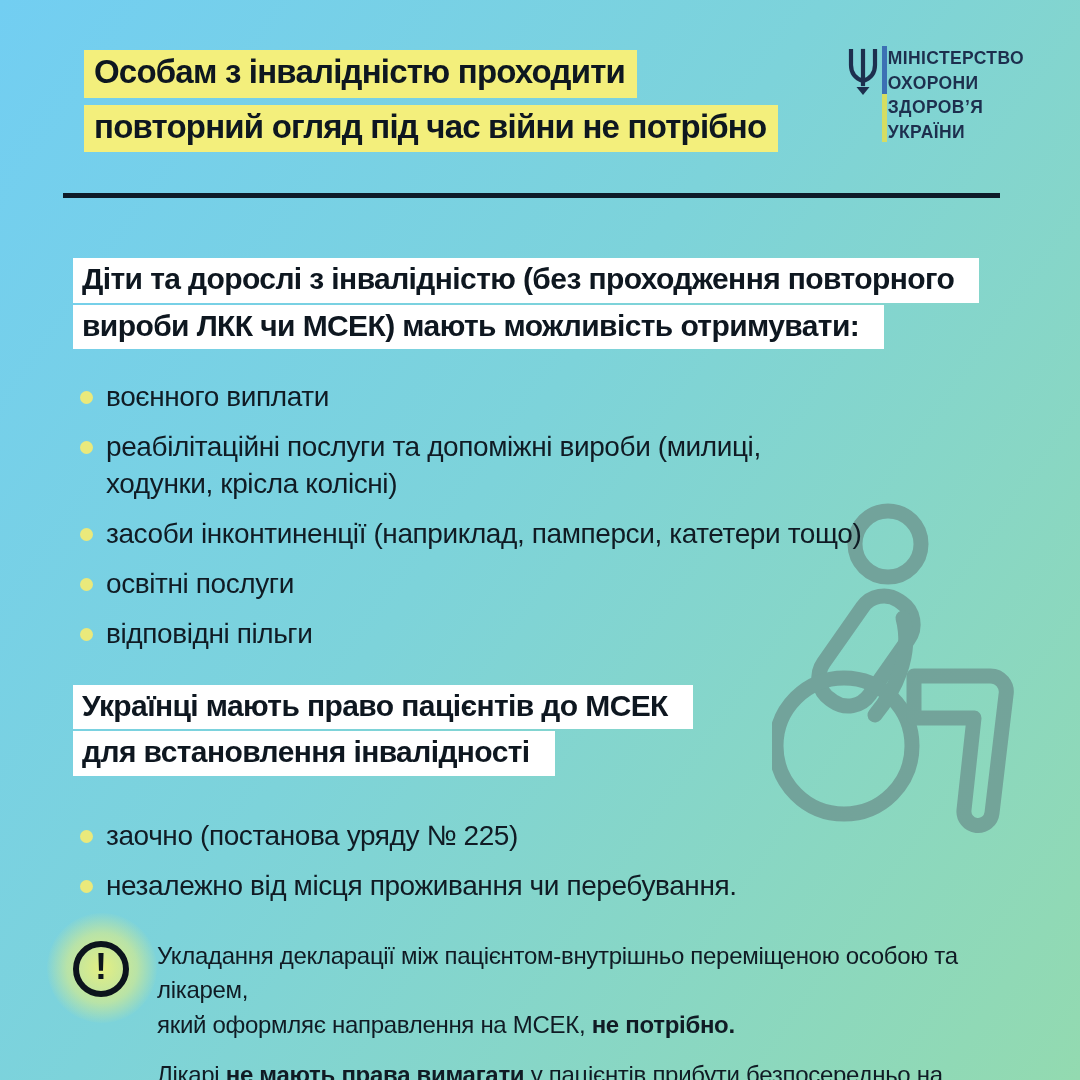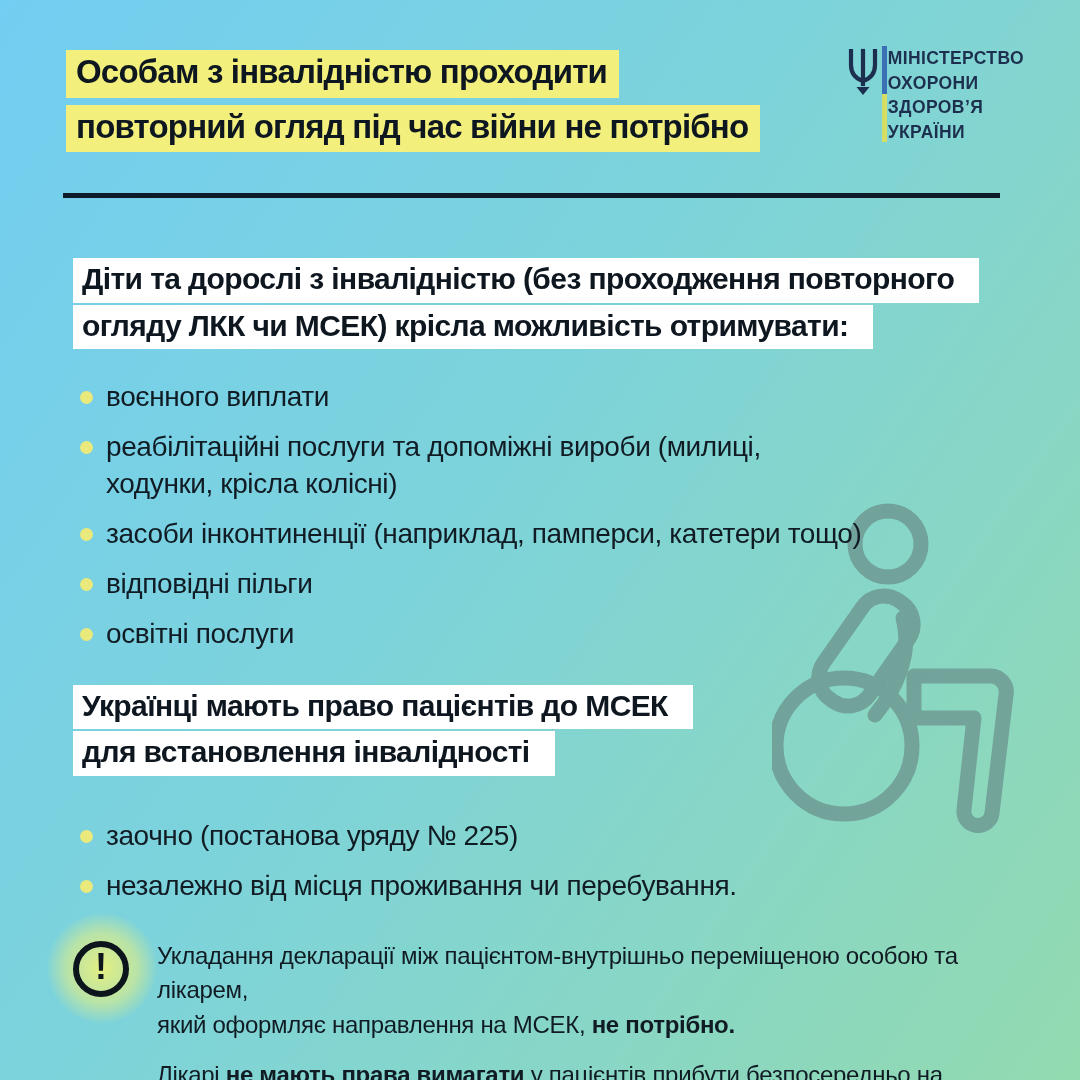--- a/index.html
+++ b/index.html
@@ -4,21 +4,21 @@
 <style>
   * { margin:0; padding:0; box-sizing:border-box; }
   html,body { width:1080px; height:1080px; }
   .poster {
     position:relative; width:1080px; height:1080px; overflow:hidden;
     background:linear-gradient(125deg,#72cef2 0%,#7dd3da 45%,#93dab0 100%);
     font-family:"Liberation Sans","DejaVu Sans",sans-serif;
     color:#101b24;
   }
   
-  .header { position:absolute; top:50px; left:66px; right:56px; display:flex; justify-content:space-between; z-index:2; }
+  .header { position:absolute; top:50px; left:84px; right:56px; display:flex; justify-content:space-between; z-index:2; }
   .title-line { margin-bottom:7px; }
   .hl-yellow {
     display:inline-block; background:#f3ef7c; color:#0e1720;
     font-size:33px; font-weight:700; letter-spacing:-0.8px;
     line-height:1.05; padding:5px 12px 8px 10px;
   }
   .logo { display:flex; gap:1px; margin-top:-4px; }
   .trident { width:36px; height:50px; flex:0 0 auto; margin-top:2px; }
   .flag-bar { width:5px; height:96px; background:linear-gradient(to bottom,#3c70b4 0 50%,#d5dd62 50% 100%); }
   .logo-text { font-size:17.5px; font-weight:700; line-height:1.4; color:#1d2f4e; letter-spacing:0.4px; }
@@ -98,29 +98,29 @@
       <path d="M131 122 C141 160 122 196 103 219"></path>
       <circle cx="72" cy="250" r="68"></circle>
       <path d="M142 180 h76 a16 16 0 0 1 16 19 l-14 118 a14 14 0 0 1 -28 -3 l10 -92 h-60 z"></path>
     </g>
   </svg>
 
   <div class="main">
 
     <div class="section1">
       <div class="sub-line"><span class="hl-white">Діти та дорослі з інвалідністю (без проходження повторного</span></div>
-      <div class="sub-line"><span class="hl-white">огляду ЛКК чи МСЕК) крісла можливість отримувати:</span></div>
+      <div class="sub-line"><span class="hl-white">вироби ЛКК чи МСЕК) мають можливість отримувати:</span></div>
 
       <ul class="bullets">
         <li><span class="dot"></span><span>воєнного виплати</span></li>
         <li><span class="dot"></span><span>реабілітаційні послуги та допоміжні вироби (милиці,
 ходунки, крісла колісні)</span></li>
         <li><span class="dot"></span><span>засоби інконтиненції (наприклад, памперси, катетери тощо)</span></li>
+        <li><span class="dot"></span><span>освітні послуги</span></li>
         <li><span class="dot"></span><span>відповідні пільги</span></li>
-        <li><span class="dot"></span><span>освітні послуги</span></li>
       </ul>
     </div>
 
     <div class="section2">
       <div class="sub-line"><span class="hl-white">Українці мають право пацієнтів до МСЕК</span></div>
       <div class="sub-line"><span class="hl-white">для встановлення інвалідності</span></div>
 
       <ul class="bullets">
         <li><span class="dot"></span><span>заочно (постанова уряду № 225)</span></li>
         <li><span class="dot"></span><span>незалежно від місця проживання чи перебування.</span></li>

